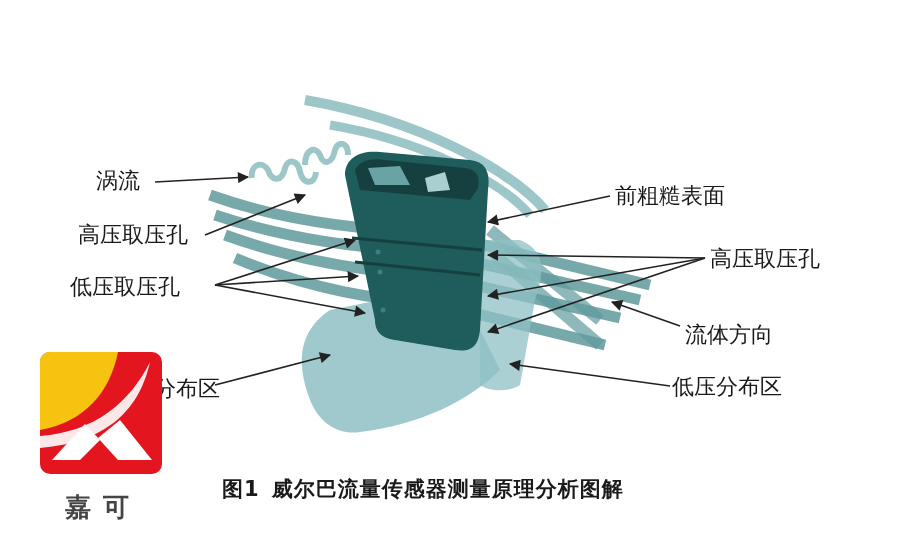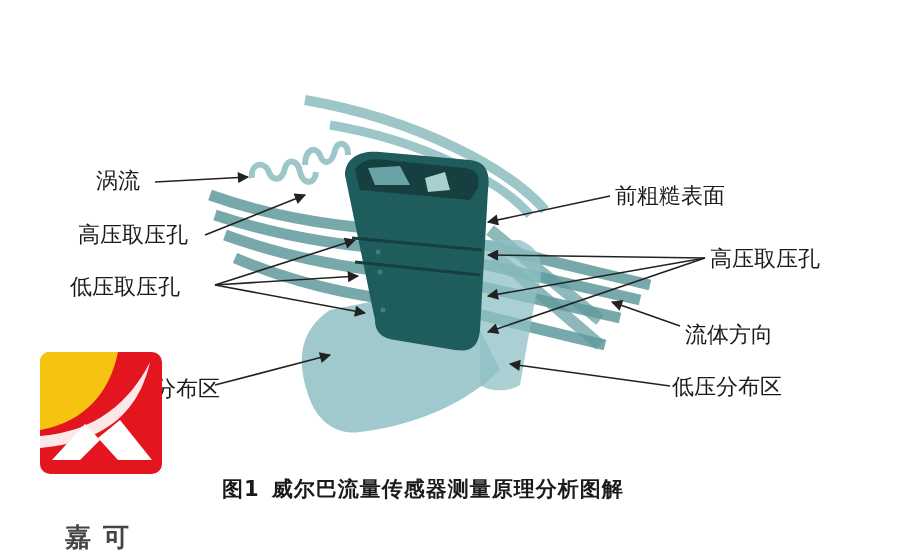--- a/index.html
+++ b/index.html
@@ -8,21 +8,21 @@
   .canvas { position: absolute; left: 0; top: 0; width: 900px; height: 560px; }
   .label { position: absolute; font-size: 22px; color: #1a1a1a; white-space: nowrap;
            font-family: "DejaVu Serif", "Liberation Serif", serif; line-height: 1; }
   .caption { position: absolute; left: 222px; top: 475px; font-size: 21px; font-weight: bold;
              color: #1a1a1a; white-space: nowrap; letter-spacing: 1px;
              font-family: "DejaVu Sans", "Liberation Sans", sans-serif; }
   .caption .fig { margin-right: 12px; }
   .logo { position: absolute; left: 40px; top: 352px; width: 122px; height: 122px; }
   .brand { position: absolute; left: 65px; top: 490px; font-size: 26px; font-weight: bold;
            color: #444; letter-spacing: 12px;
-           font-family: "DejaVu Sans", "Liberation Sans", sans-serif; margin-top: 30px; }
+           font-family: "DejaVu Sans", "Liberation Sans", sans-serif; }
 </style>
 </head>
 <body>
 
 <svg class="canvas" viewBox="0 0 900 560" xmlns="http://www.w3.org/2000/svg">
   <defs>
     <marker id="ah" viewBox="0 0 10 10" refX="9" refY="5" markerWidth="9" markerHeight="7" orient="auto-start-reverse">
       <path d="M0,0 L10,5 L0,10 z" fill="#222"></path>
     </marker>
   </defs>

